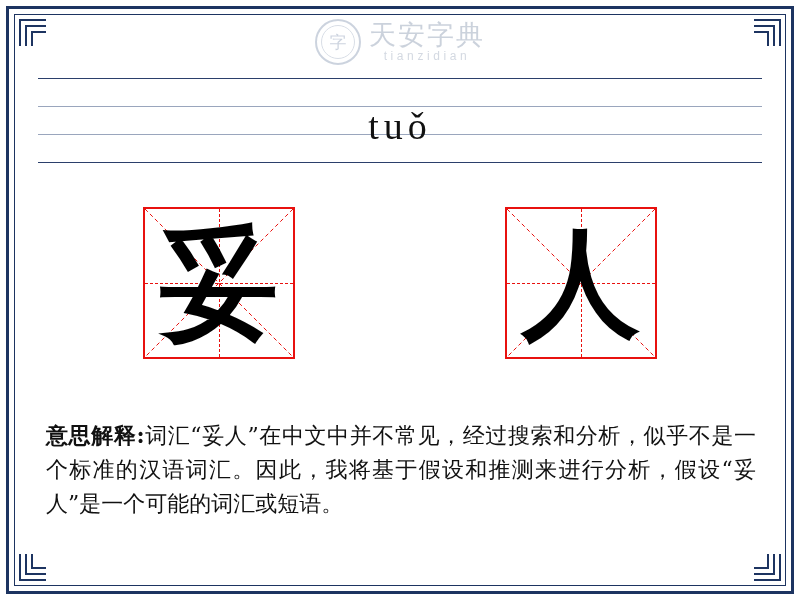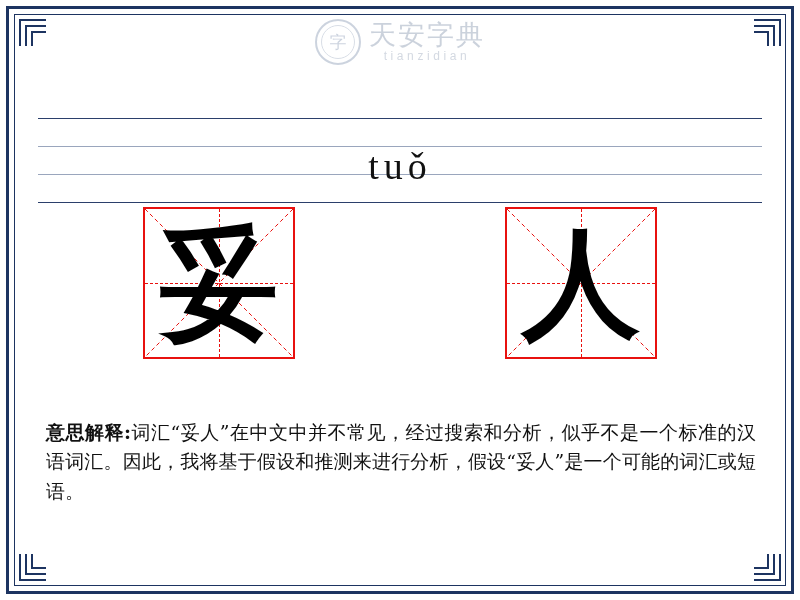--- a/index.html
+++ b/index.html
@@ -106,21 +106,20 @@
     text-align: center;
   }
 
   
   .staff {
     position: absolute;
     left: 38px;
     right: 38px;
     top: 78px;
     height: 84px;
-    margin-top: 40px;
   }
   .staff-line {
     position: absolute;
     left: 0;
     right: 0;
     height: 0;
     border-top: 1px solid #2b3f6b;
   }
   .staff-line.thin { border-top: 1px solid #9aa6bd; }
   .l1 { top: 0px; }
@@ -203,21 +202,21 @@
     font-weight: 700;
   }
 
   
   .explain {
     position: absolute;
     left: 46px;
     right: 44px;
     top: 418px;
     font-family: "DejaVu Serif", serif;
-    font-size: 19px;
+    font-size: 22px;
     line-height: 1.55;
     color: #111111;
     text-align: justify;
   }
   .explain-label {
     font-weight: 700;
   }
 </style>
 </head>
 <body>

